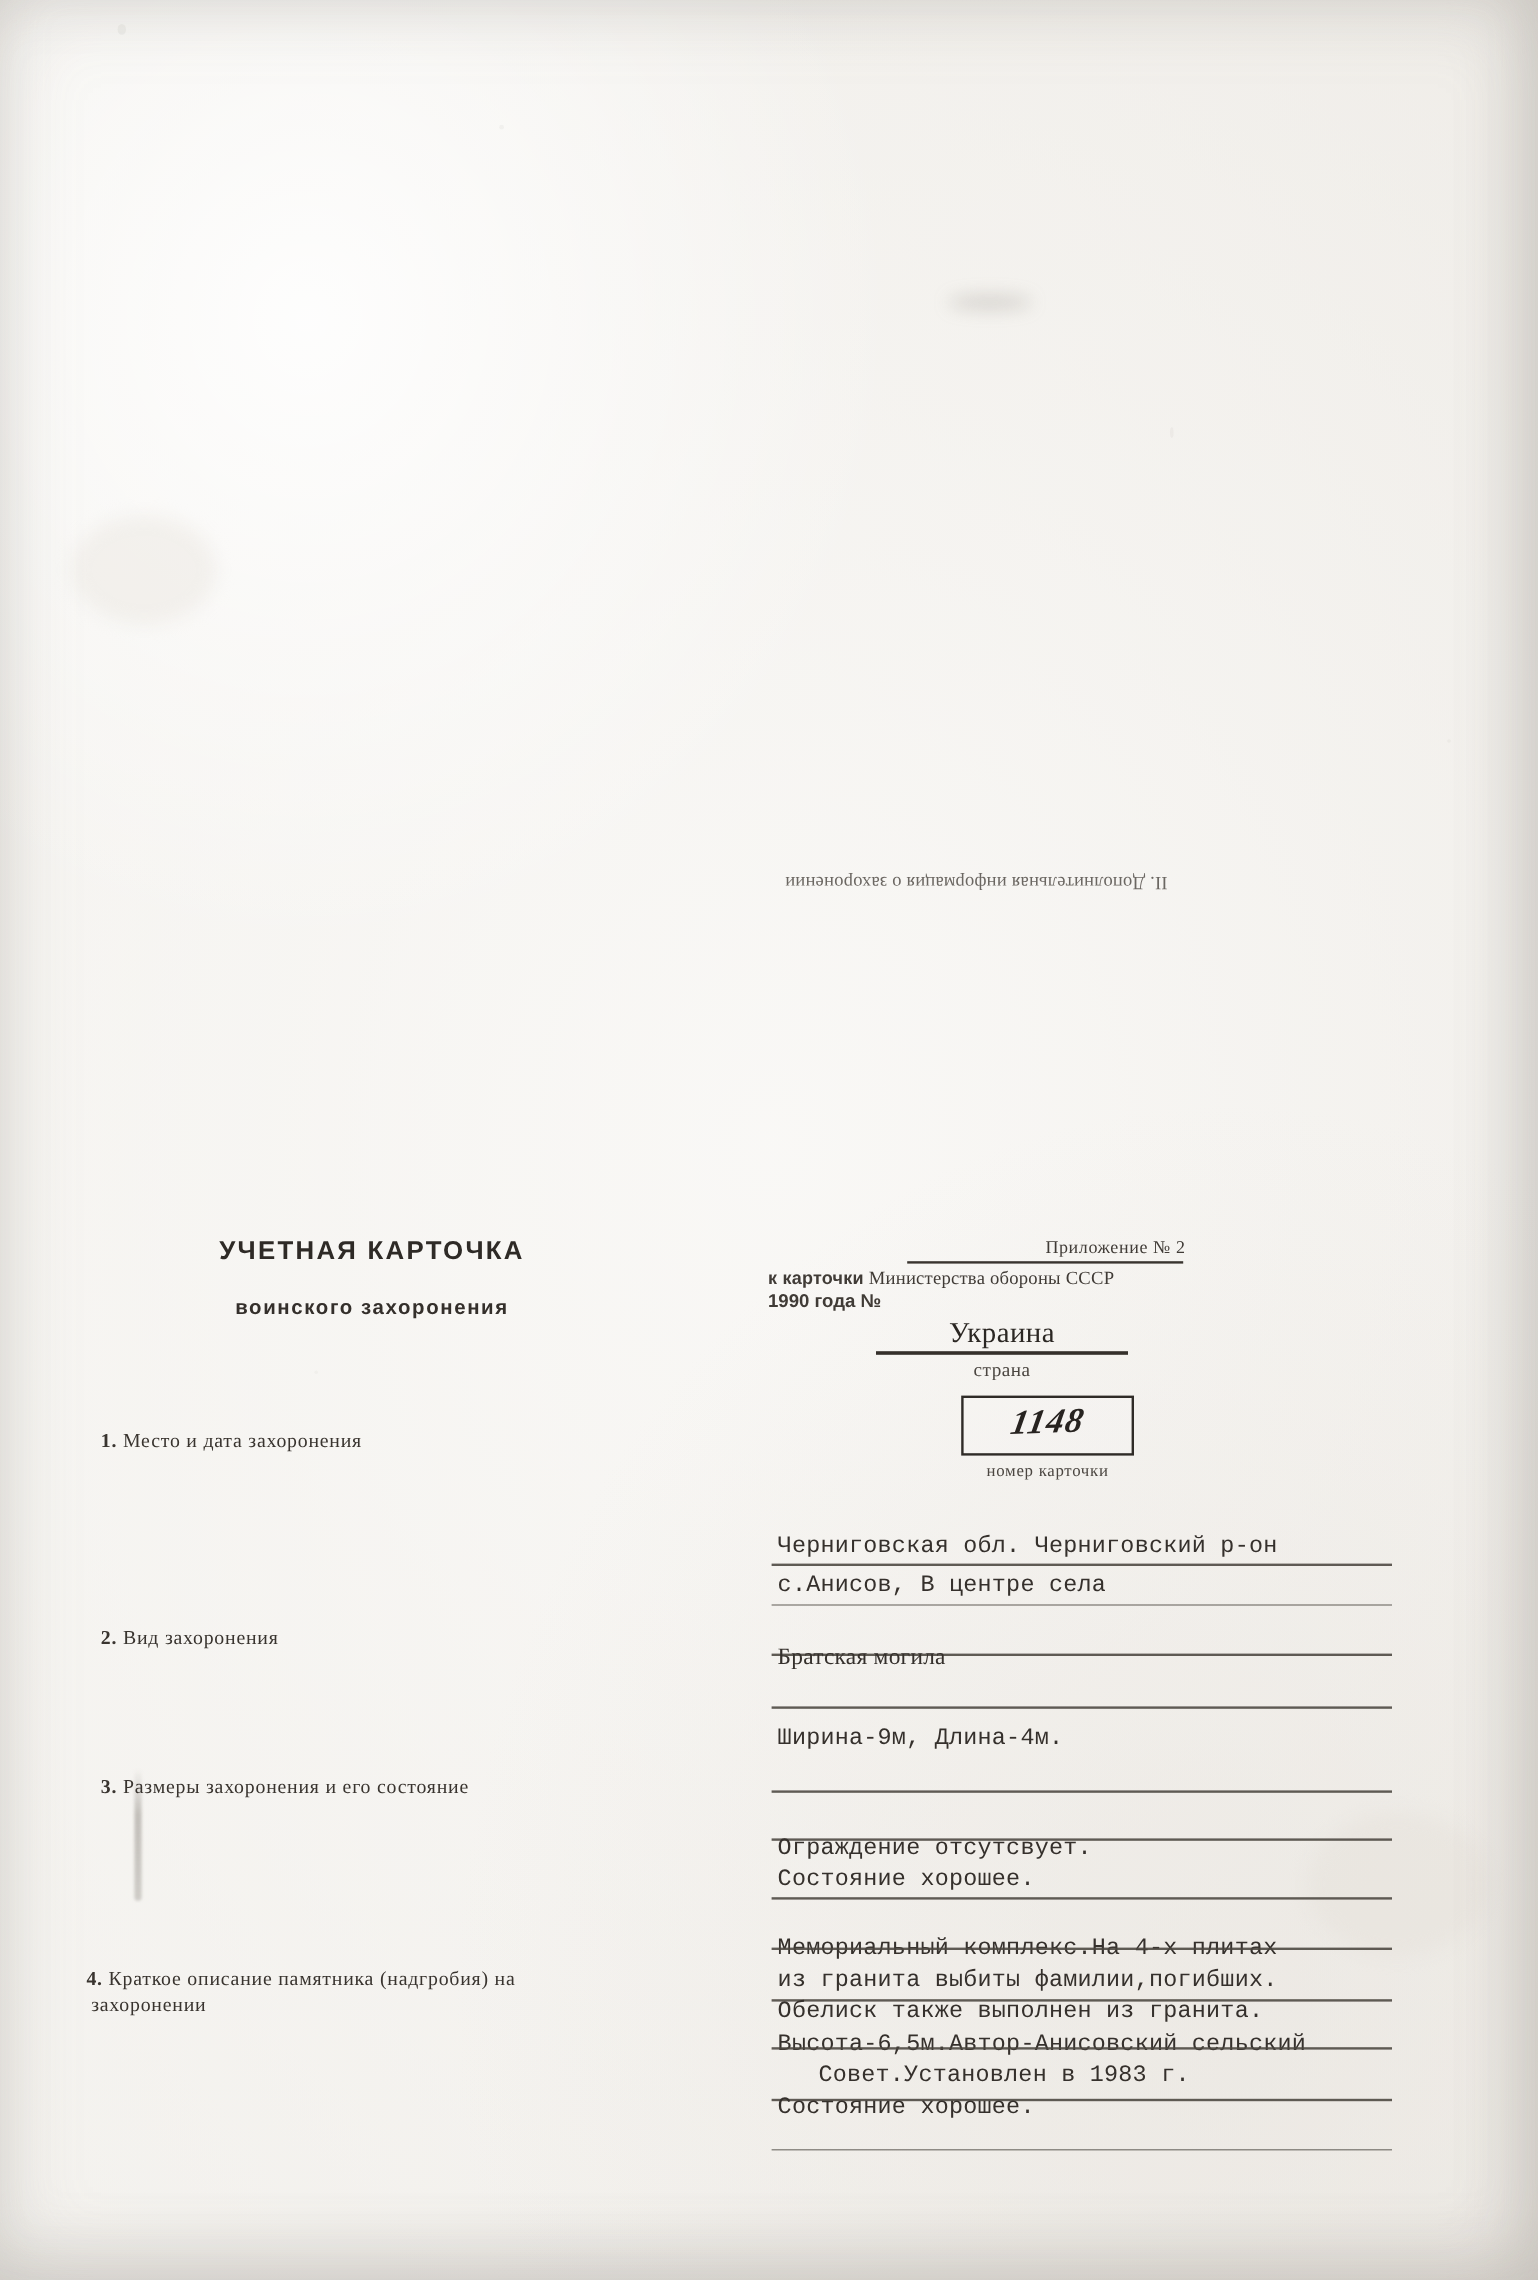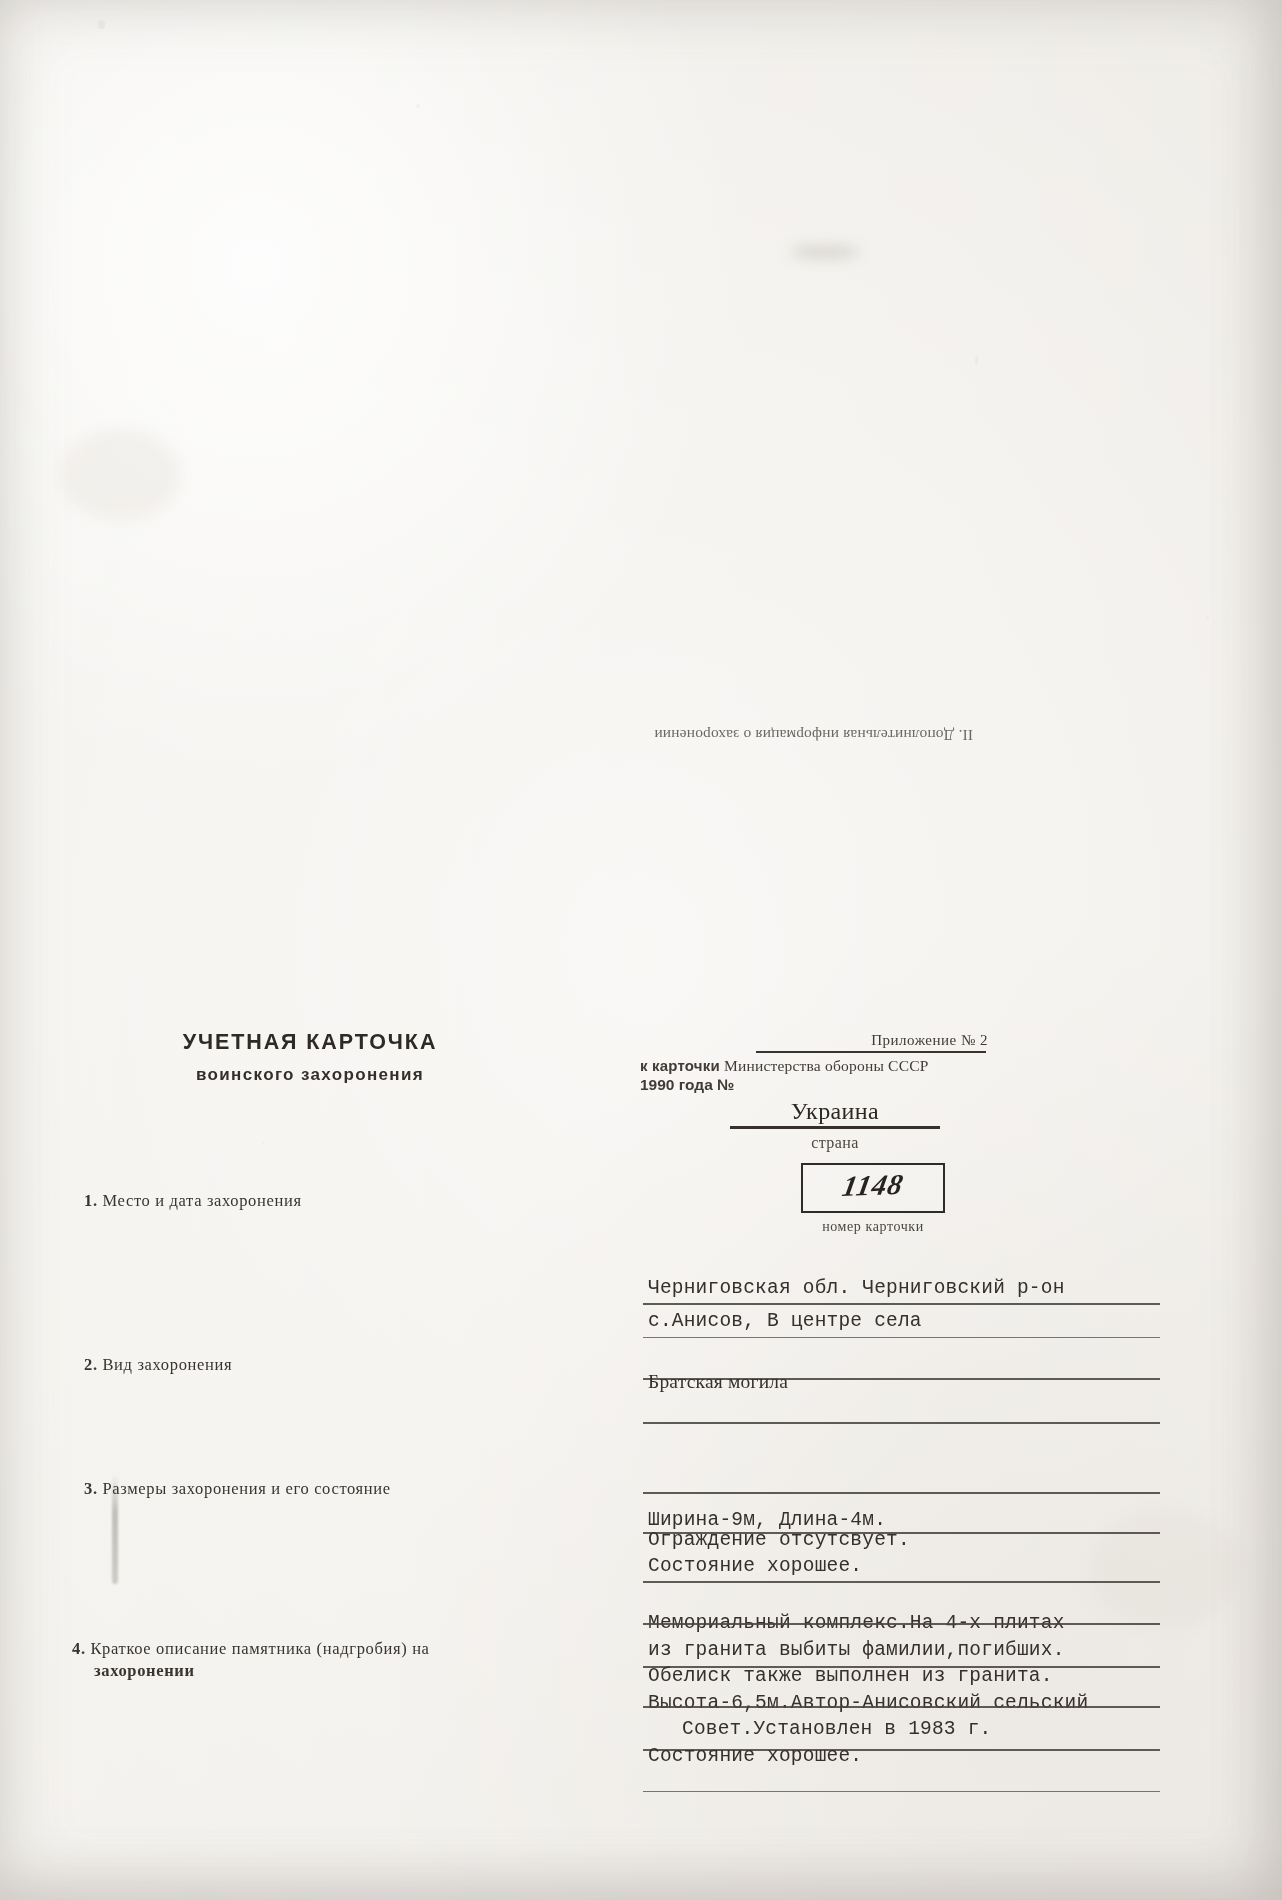--- a/index.html
+++ b/index.html
@@ -79,21 +79,21 @@
     text-align: center;
   }
   .title-main {
     font-family: "Liberation Sans", "DejaVu Sans", sans-serif;
     font-size: 21.5px;
     font-weight: bold;
     letter-spacing: 1.9px;
     color: #2e2a26;
   }
   .title-sub {
-    margin-top: 10px;
+    margin-top: 25px;
     font-family: "Liberation Sans", "DejaVu Sans", sans-serif;
     font-size: 17px;
     font-weight: bold;
     letter-spacing: 1.35px;
     color: #342f2b;
   }
 
   
   .appendix {
     position: absolute;
@@ -288,30 +288,30 @@
   <div class="rule" style="left:643px; top:1378px; width:517px;"></div>
   <div class="answer" style="left:648px; top:1367px;font-family:Liberation Serif, serif;">Братская могила</div>
   <div class="rule" style="left:643px; top:1422px; width:517px;"></div>
 
   <div class="field-label" style="left:84px; top:1478px;">
     <span class="num">3.</span>
     <span>Размеры захоронения и его состояние</span>
   </div>
 
   <div class="rule" style="left:643px; top:1492px; width:517px;"></div>
-  <div class="answer" style="left:648px; top:1505px;">Ширина-9м, Длина-4м.</div>
+  <div class="answer" style="left:648px; top:1433px;">Ширина-9м, Длина-4м.</div>
   <div class="rule" style="left:643px; top:1532px; width:517px;"></div>
   <div class="answer" style="left:648px; top:1525px;">Ограждение отсутсвует.</div>
   <div class="answer" style="left:648px; top:1551px;">Состояние хорошее.</div>
   <div class="rule" style="left:643px; top:1581px; width:517px;"></div>
 
   <div class="field-label" style="left:72px; top:1638px;">
     <span class="num">4.</span>
     <span>Краткое описание памятника (надгробия)  на</span>
-    <div style="margin-left:22px;font-weight:bold;">захоронении</div>
+    <div style="margin-left:4px;">захоронении</div>
   </div>
 
   <div class="answer" style="left:648px; top:1608px;">Мемориальный комплекс.На 4-х плитах</div>
   <div class="rule" style="left:643px; top:1623px; width:517px;"></div>
   <div class="answer" style="left:648px; top:1635px;">из гранита выбиты фамилии,погибших.</div>
   <div class="rule" style="left:643px; top:1666px; width:517px;"></div>
   <div class="answer" style="left:648px; top:1661px;">Обелиск также выполнен из гранита.</div>
   <div class="answer" style="left:648px; top:1688px;">Высота-6,5м.Автор-Анисовский сельский</div>
   <div class="rule" style="left:643px; top:1706px; width:517px;"></div>
   <div class="answer" style="left:648px; top:1714px;margin-left:34px;">Совет.Установлен в 1983 г.</div>

